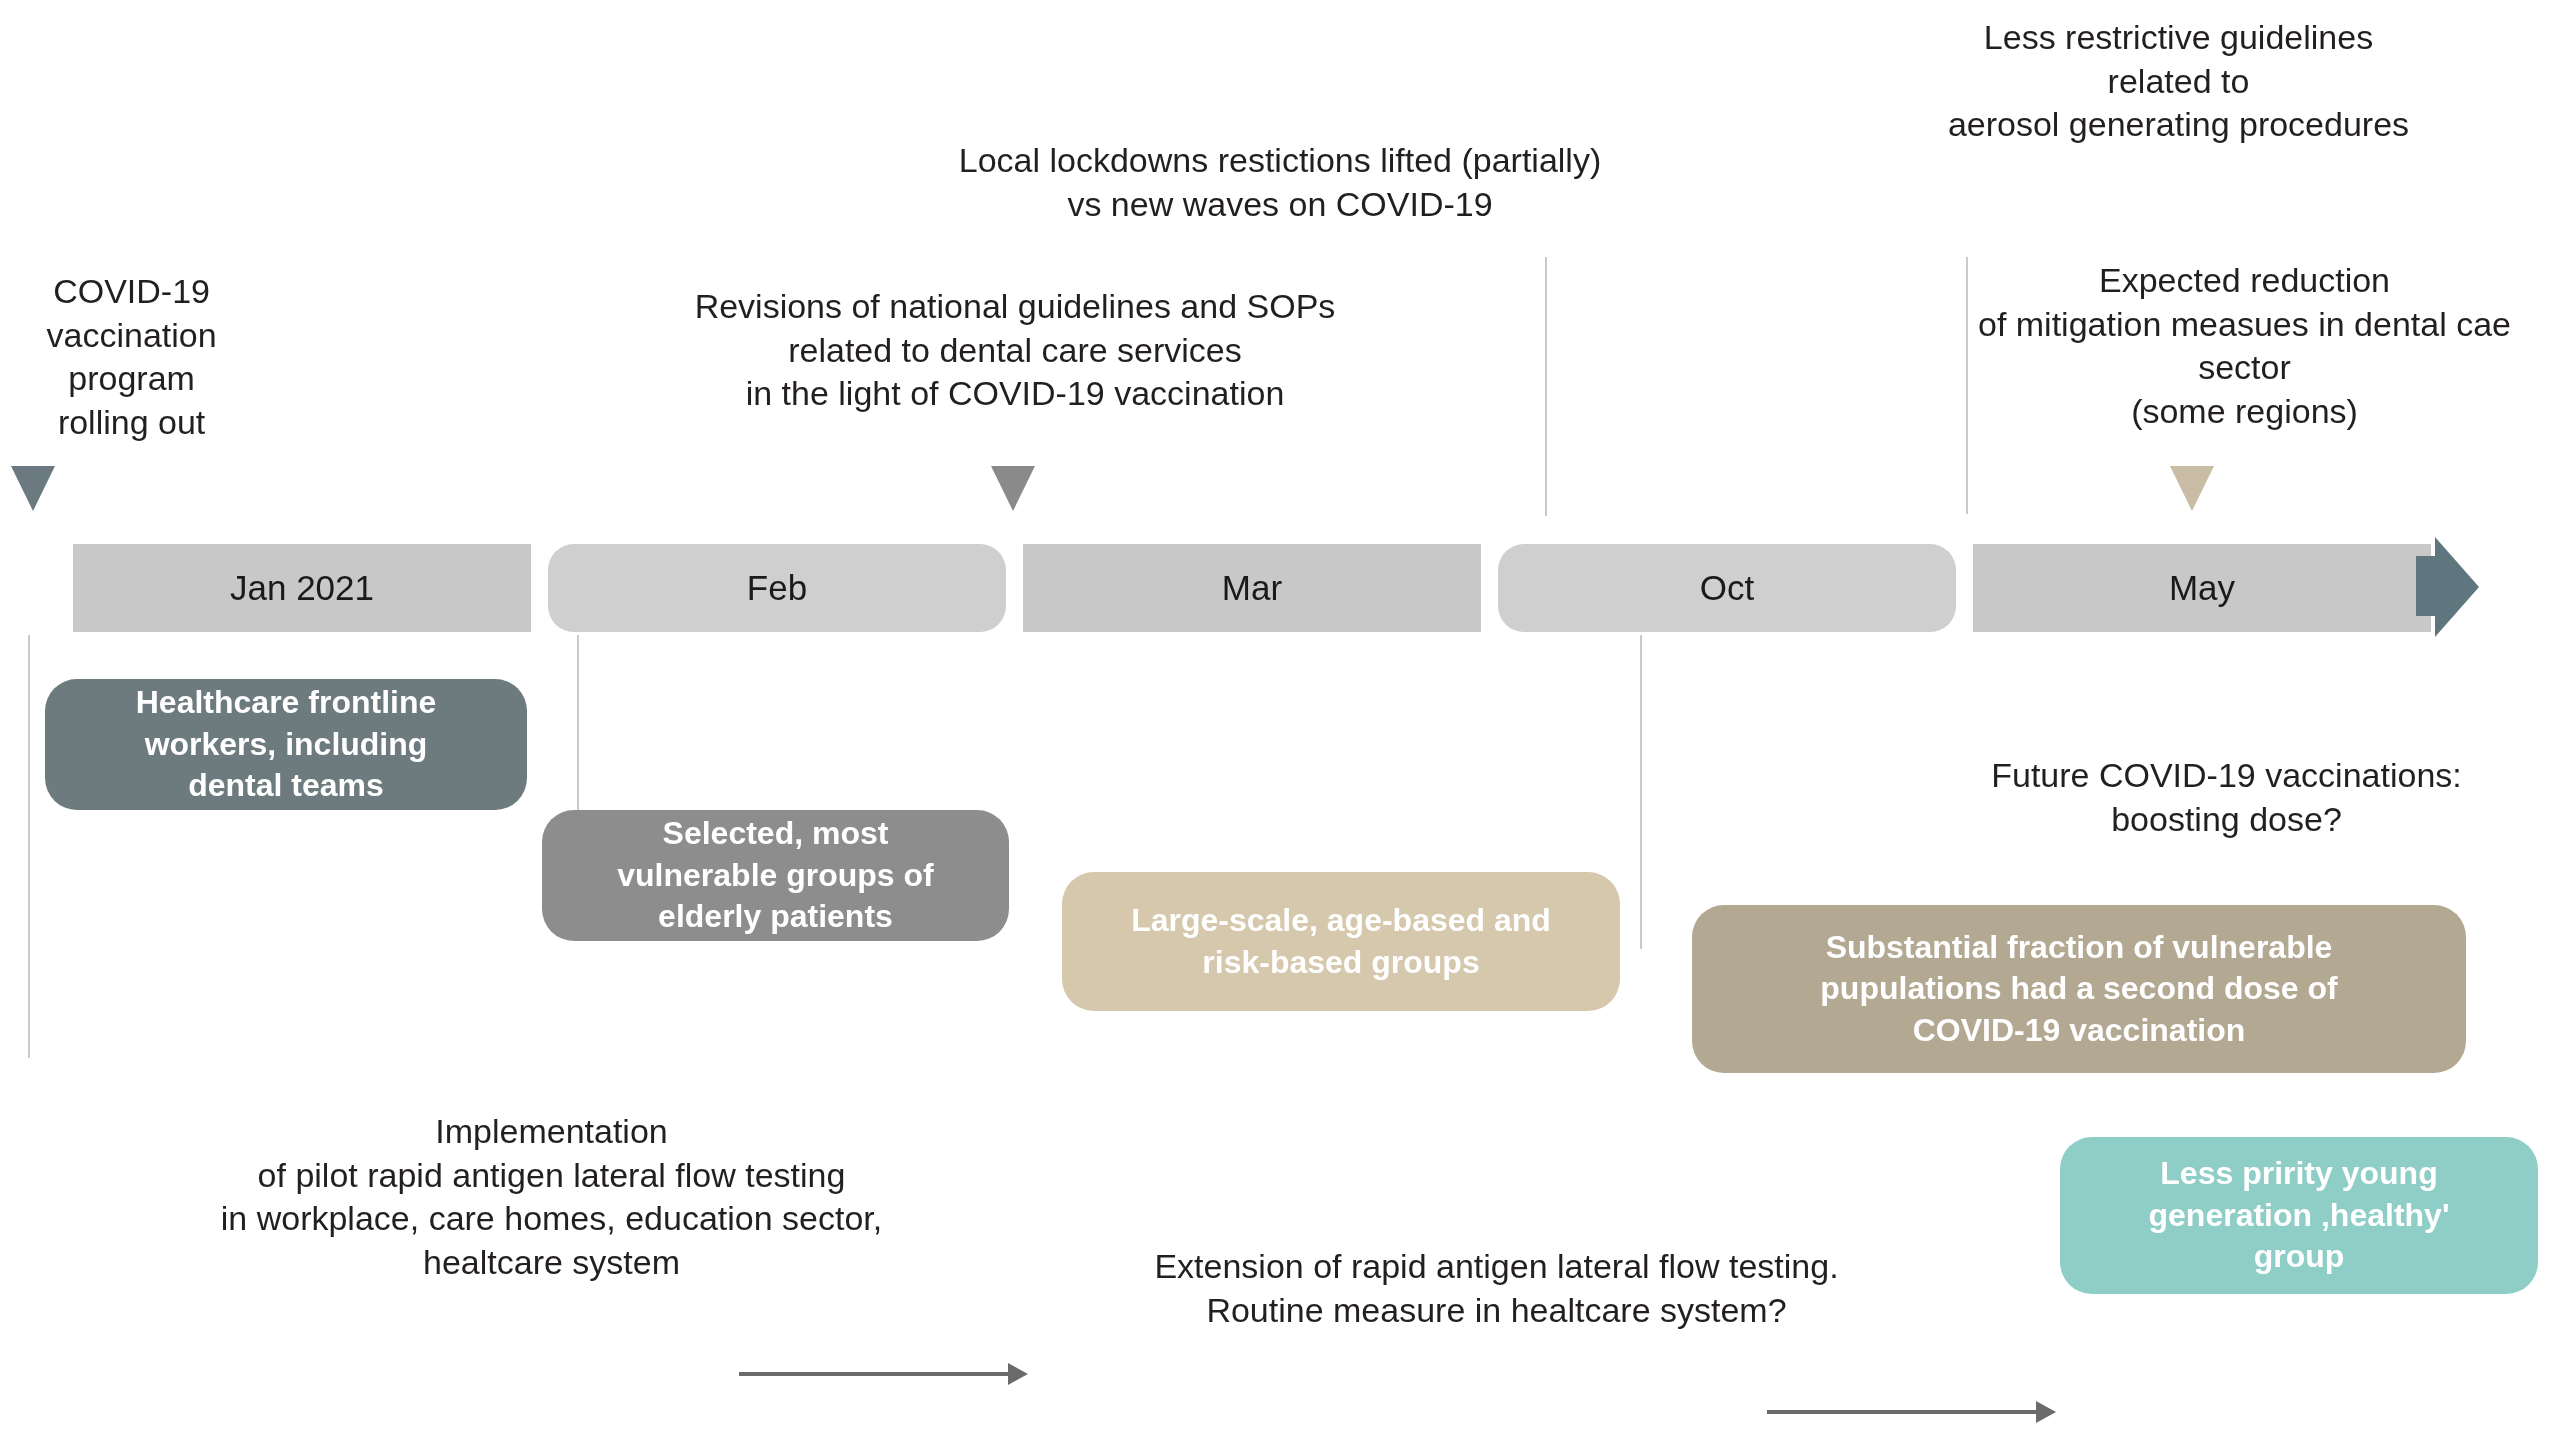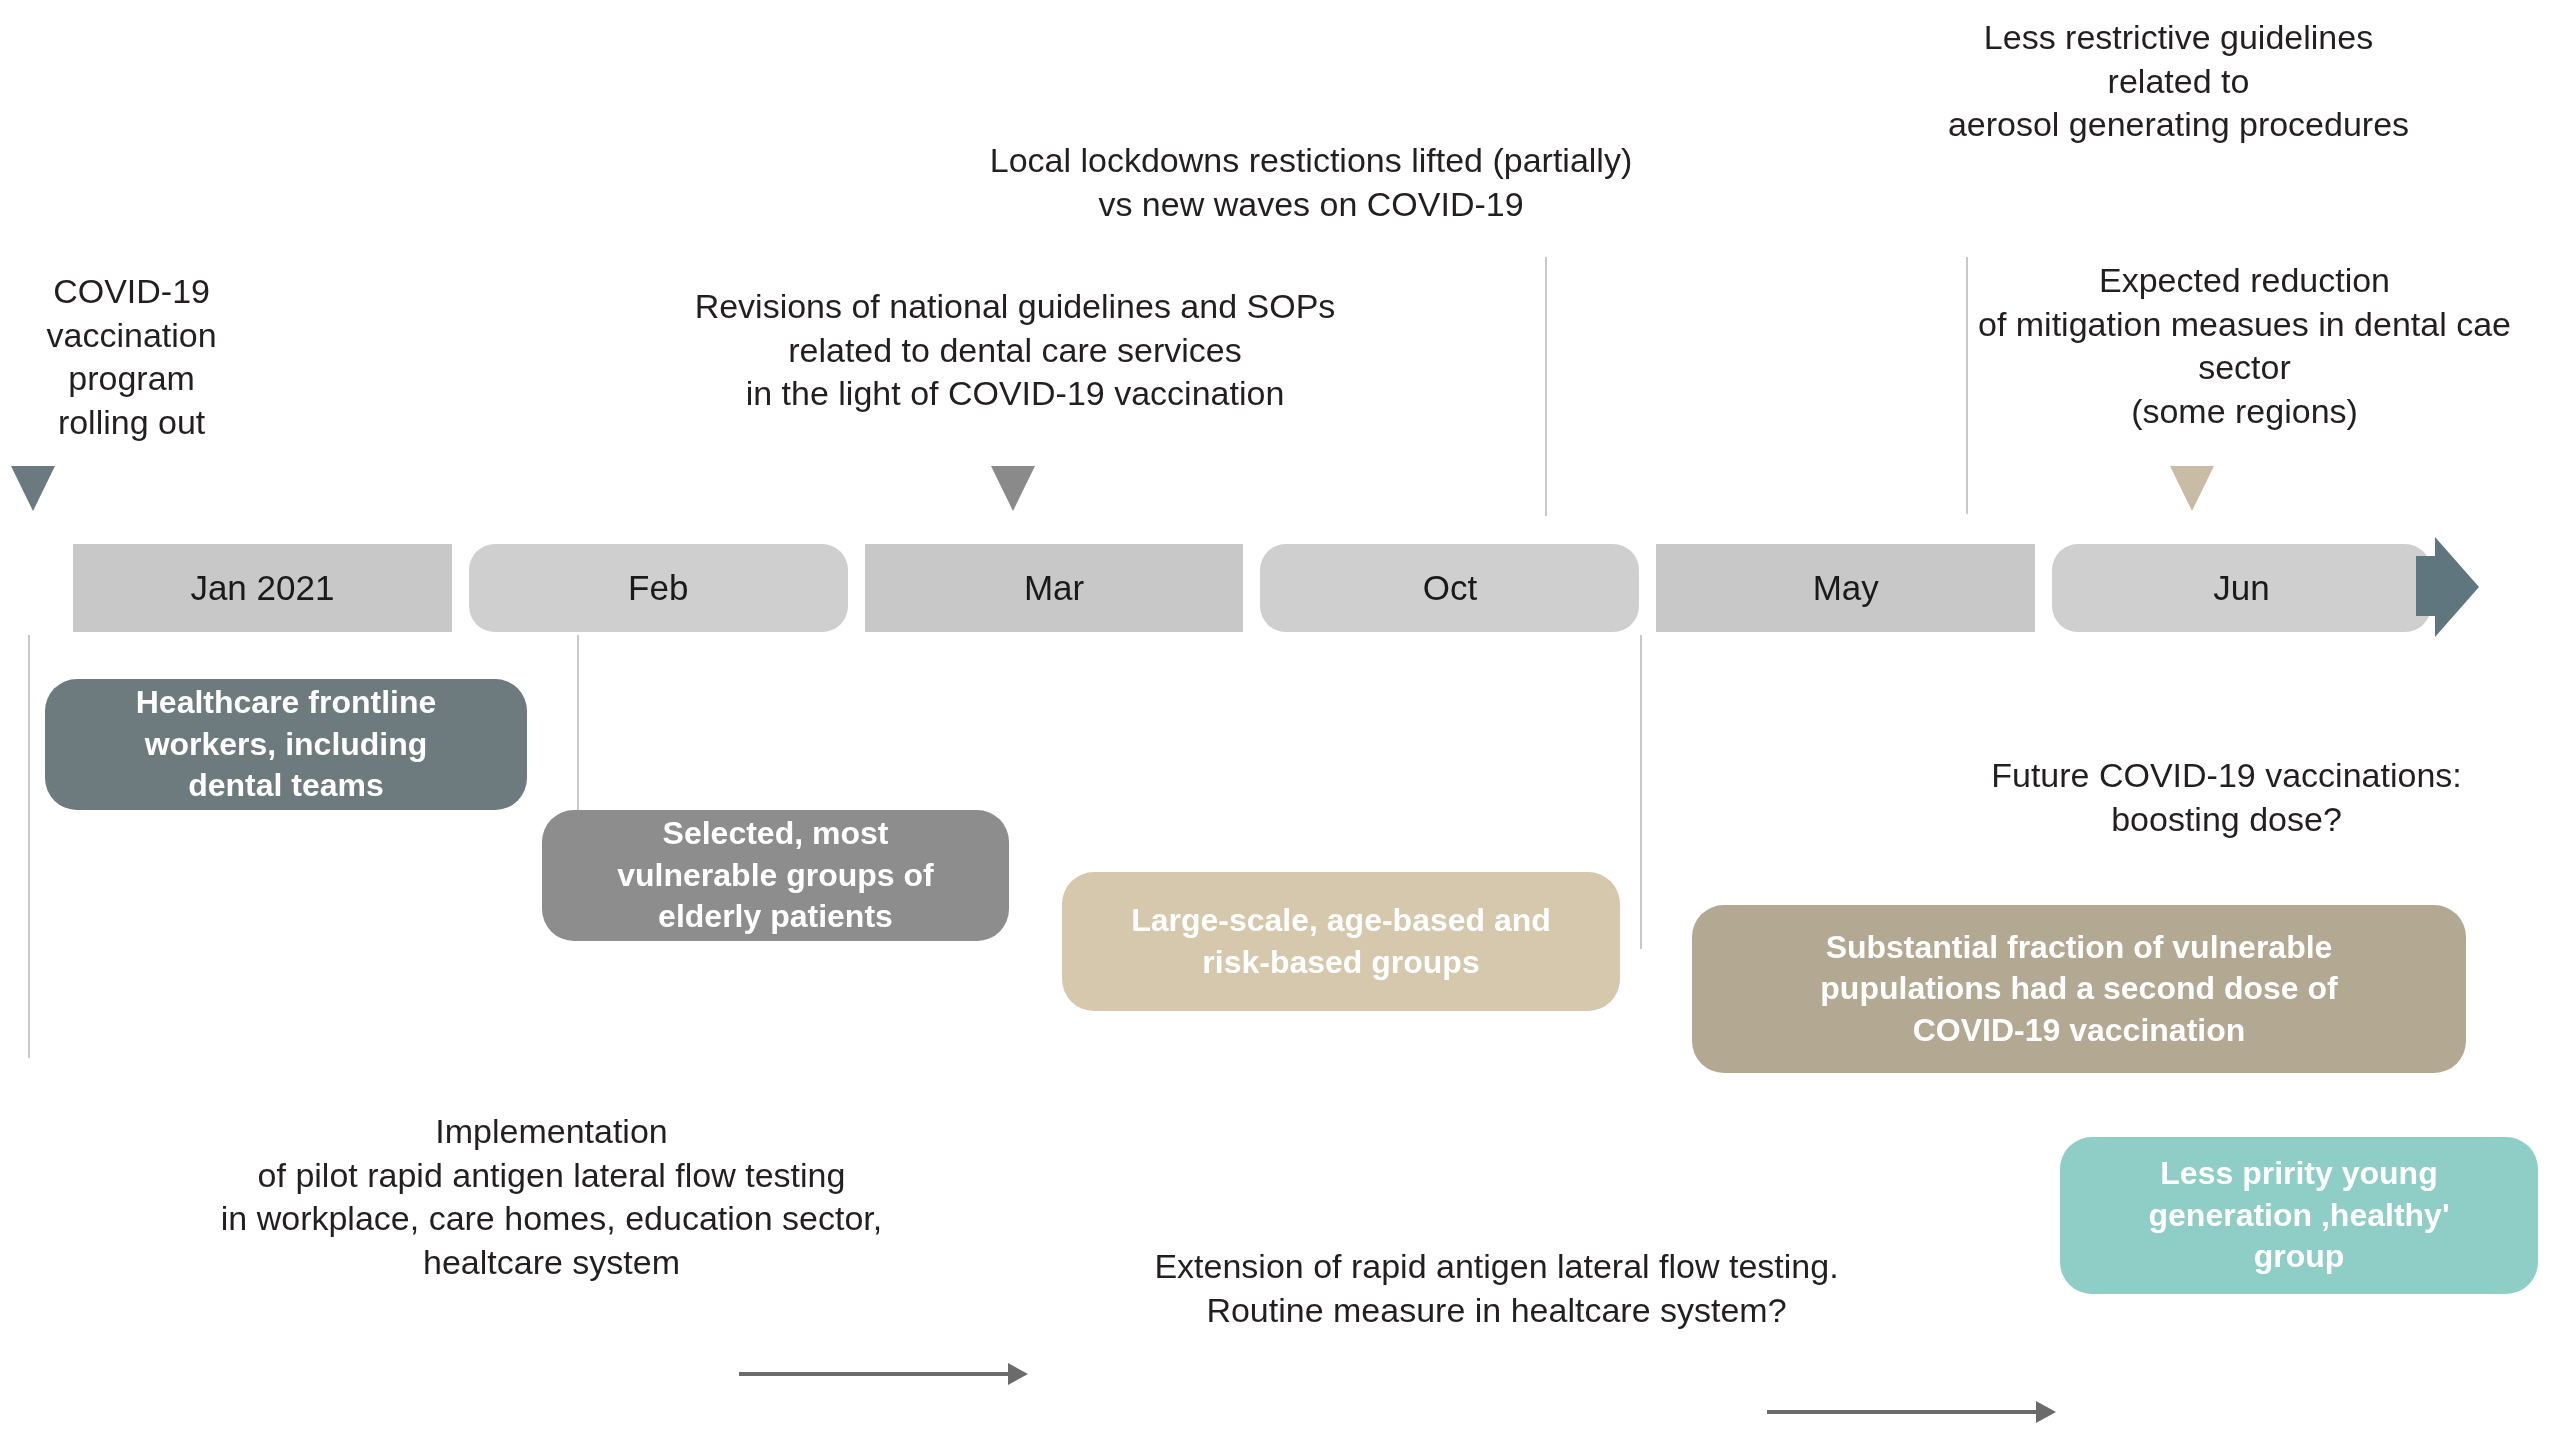--- a/index.html
+++ b/index.html
@@ -34,21 +34,21 @@
 
 <div class="abs note" style="left:14.6px;top:270px;width:234px;">COVID-19
 vaccination
 program
 rolling out</div>
 
 <div class="abs note" style="left:606px;top:285px;width:818px;">Revisions of national guidelines and SOPs
 related to dental care services
 in the light of COVID-19 vaccination</div>
 
-<div class="abs note" style="left:851px;top:139px;width:920px;">Local lockdowns restictions  lifted (partially)
+<div class="abs note" style="left:820px;top:139px;width:920px;">Local lockdowns restictions  lifted (partially)
 vs new waves on COVID-19</div>
 
 <div class="abs note" style="left:1810px;top:16px;width:737px;">Less restrictive  guidelines
 related to
 aerosol generating procedures</div>
 
 <div class="abs note" style="left:1956px;top:259px;width:577px;">Expected reduction
 of mitigation measues in dental cae
 sector
 (some regions)</div>
@@ -68,23 +68,20 @@
     <span class="month-label">Feb</span>
   </div>
   <div class="month-cell">
     <span class="month-label">Mar</span>
   </div>
   <div class="month-cell alt">
     <span class="month-label">Oct</span>
   </div>
   <div class="month-cell">
     <span class="month-label">May</span>
-  </div>
-  <div class="month-cell alt">
-    <span class="month-label">Jun</span>
   </div>
 </div>
 <div id="timeline-arrow-body"></div>
 <div id="timeline-arrow"></div>
 
 <div class="vline" style="left:28px;top:635px;height:423px;"></div>
 <div class="vline" style="left:577px;top:635px;height:175px;"></div>
 <div class="vline" style="left:1640px;top:635px;height:314px;"></div>
 
 <div class="cbox" style="left:45px;top:679px;width:482px;height:131px;background:#6d7b7e;">Healthcare frontline

